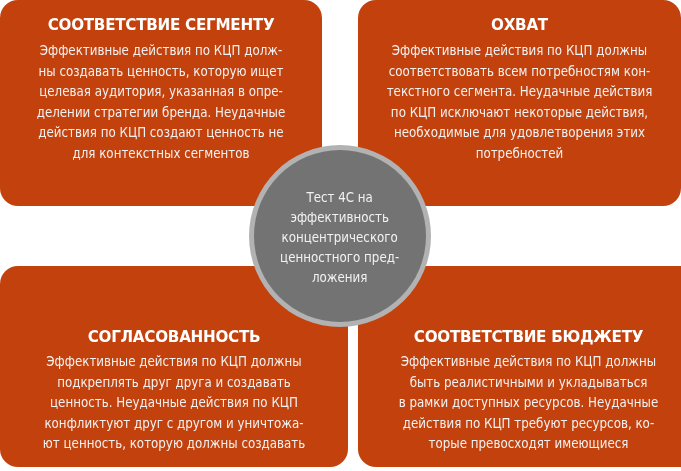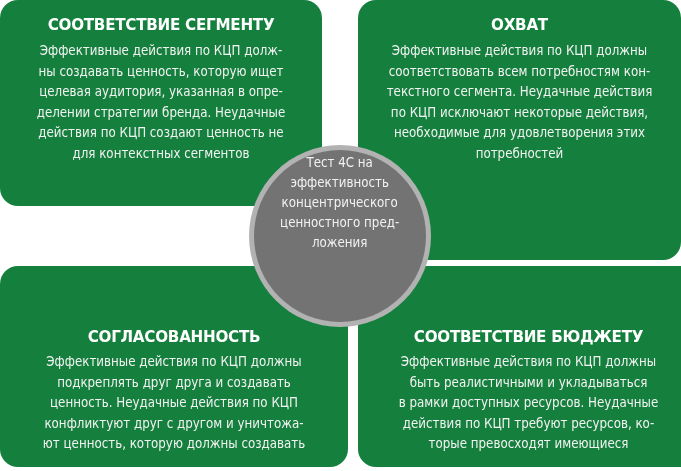--- a/index.html
+++ b/index.html
@@ -9,28 +9,28 @@
     }
     body {
       width: 681px;
       height: 471px;
       position: relative;
       overflow: hidden;
       font-family: "Liberation Sans", "DejaVu Sans", sans-serif;
     }
     .box {
       position: absolute;
-      background: #15803d;
+      background: #c2410c;
       border-radius: 18px;
       box-sizing: border-box;
       color: #ffffff;
       text-align: center;
     }
     .box.tl { left: 0; top: 0; width: 322px; height: 206px; }
-    .box.tr { left: 358px; top: 0; width: 323px; height: 260px; }
+    .box.tr { left: 358px; top: 0; width: 323px; height: 206px; }
     .box.bl { left: 0; top: 266px; width: 348px; height: 201px; }
     .box.br { left: 358px; top: 266px; width: 341px; height: 201px; }
 
     .box-title {
       font-family: "DejaVu Sans", sans-serif;
       font-weight: bold;
       font-size: 16.5px;
       letter-spacing: -0.3px;
       transform: scaleX(0.92);
       transform-origin: center;
@@ -66,20 +66,21 @@
       background: #b2b2b2;
       box-sizing: border-box;
       padding: 5px;
     }
     .center-inner {
       width: 100%;
       height: 100%;
       border-radius: 50%;
       background: #737373;
       display: flex;
+      align-items: center;
       justify-content: center;
     }
     .center-text {
       font-family: "DejaVu Sans", sans-serif;
       font-size: 13.5px;
       line-height: 20px;
       color: #f2f2f2;
       text-align: center;
       white-space: pre-line;
       transform: scaleX(0.88);

